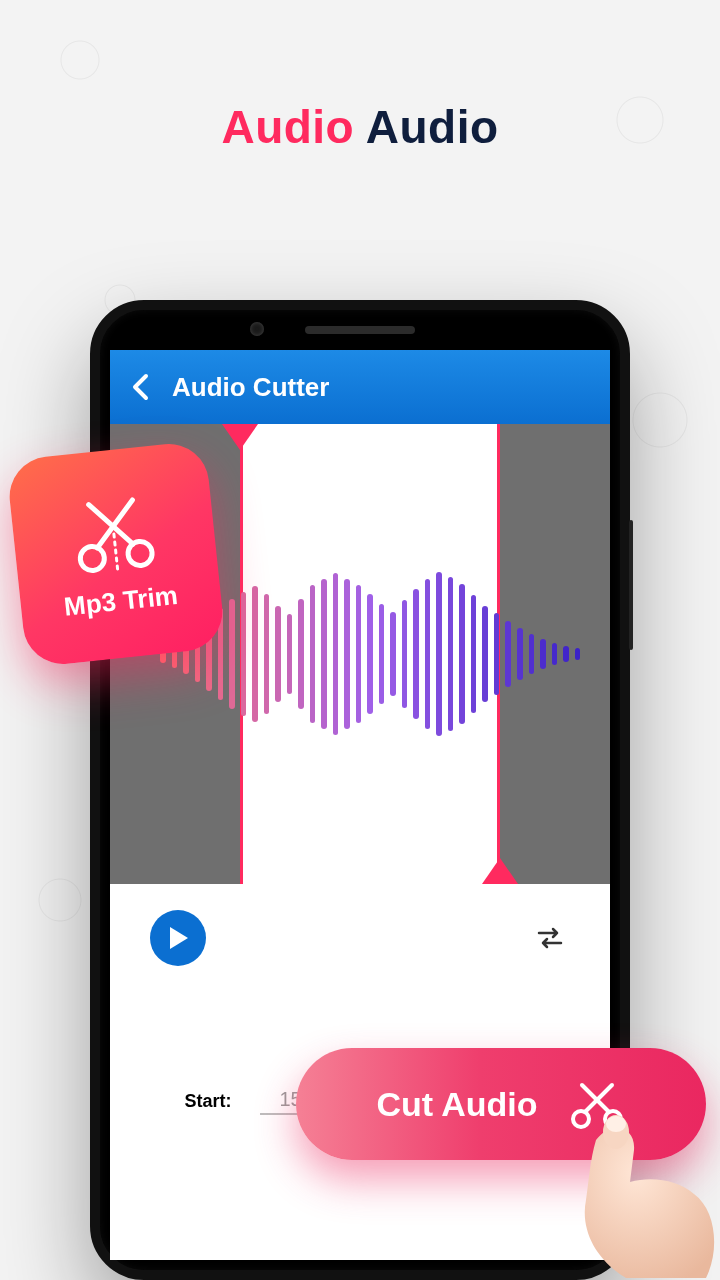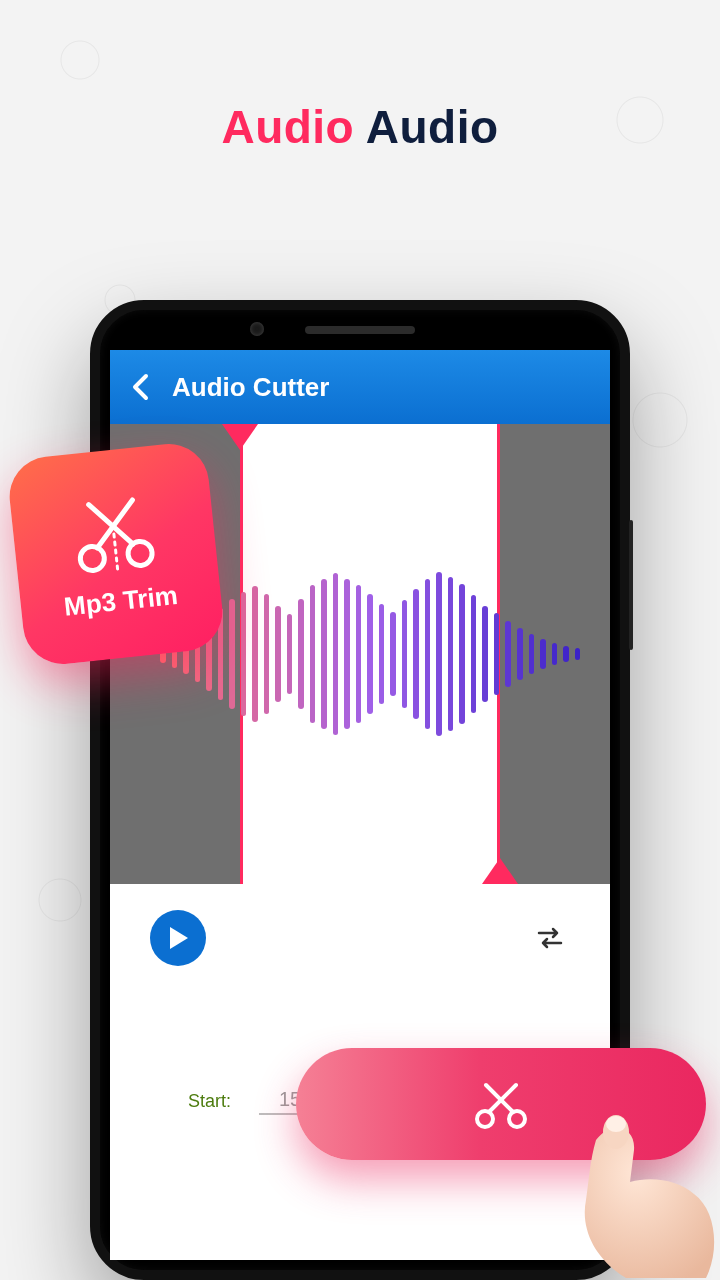--- a/index.html
+++ b/index.html
@@ -61,21 +61,21 @@
   .waveform { position:absolute; left:50px; right:30px; top:50%; transform:translateY(-50%); height:180px; display:flex; align-items:center; gap:6px; }
   .waveform .bar { width:6px; border-radius:3px; }
 
   
   .controls { display:flex; align-items:center; justify-content:space-between; padding: 26px 40px 12px 40px; }
   .play-btn { width:56px; height:56px; border-radius:50%; background:#0b6fd1; display:flex; align-items:center; justify-content:center; cursor:pointer; }
   .loop-btn { width:40px; height:40px; display:flex; align-items:center; justify-content:center; cursor:pointer; color:#333; }
 
   
   .time-row { display:flex; align-items:center; justify-content:center; gap:28px; padding: 110px 30px 0 30px; }
-  .time-row .lbl { font-size:18px; font-weight:400; color:#4d7c0f; }
+  .time-row .lbl { font-size:18px; font-weight:700; color:#000000; }
   .time-row .val { font-size:20px; color:#9b9b9b; border-bottom:2px solid #bdbdbd; min-width:90px; text-align:center; padding: 0 6px 2px; }
 
   
   .trim-card {
     position: absolute; left: 16px; top: 450px; width: 200px; height: 208px;
     border-radius: 40px; transform: rotate(-6deg);
     background: linear-gradient(150deg, #ff6f49 0%, #ff3764 55%, #ff1f62 100%);
     box-shadow: 0 20px 46px rgba(255,40,95,.45);
     display:flex; flex-direction:column; align-items:center; justify-content:center; gap:14px;
   }
@@ -202,20 +202,21 @@
     <circle cx="20" cy="64" r="12" fill="none" stroke="#fff" stroke-width="5"></circle>
     <circle cx="68" cy="64" r="12" fill="none" stroke="#fff" stroke-width="5"></circle>
     <line x1="26" y1="54" x2="66" y2="10" stroke="#fff" stroke-width="5" stroke-linecap="round"></line>
     <line x1="62" y1="54" x2="22" y2="10" stroke="#fff" stroke-width="5" stroke-linecap="round"></line>
     <line x1="44" y1="42" x2="44" y2="78" stroke="#fff" stroke-width="3" stroke-dasharray="3 5" stroke-linecap="round"></line>
   </svg>
   <div class="lbl">Mp3 Trim</div>
 </div>
 
 <div class="cut-btn">
+  <span class="lbl">Cut Audio</span>
   <svg width="58" height="50" viewBox="0 0 58 50">
     <circle cx="13" cy="40" r="8" fill="none" stroke="#fff" stroke-width="4"></circle>
     <circle cx="45" cy="40" r="8" fill="none" stroke="#fff" stroke-width="4"></circle>
     <line x1="17" y1="33" x2="44" y2="6" stroke="#fff" stroke-width="4" stroke-linecap="round"></line>
     <line x1="41" y1="33" x2="14" y2="6" stroke="#fff" stroke-width="4" stroke-linecap="round"></line>
   </svg>
 </div>
 
 <svg class="hand" viewBox="0 0 170 170">
   <defs>

